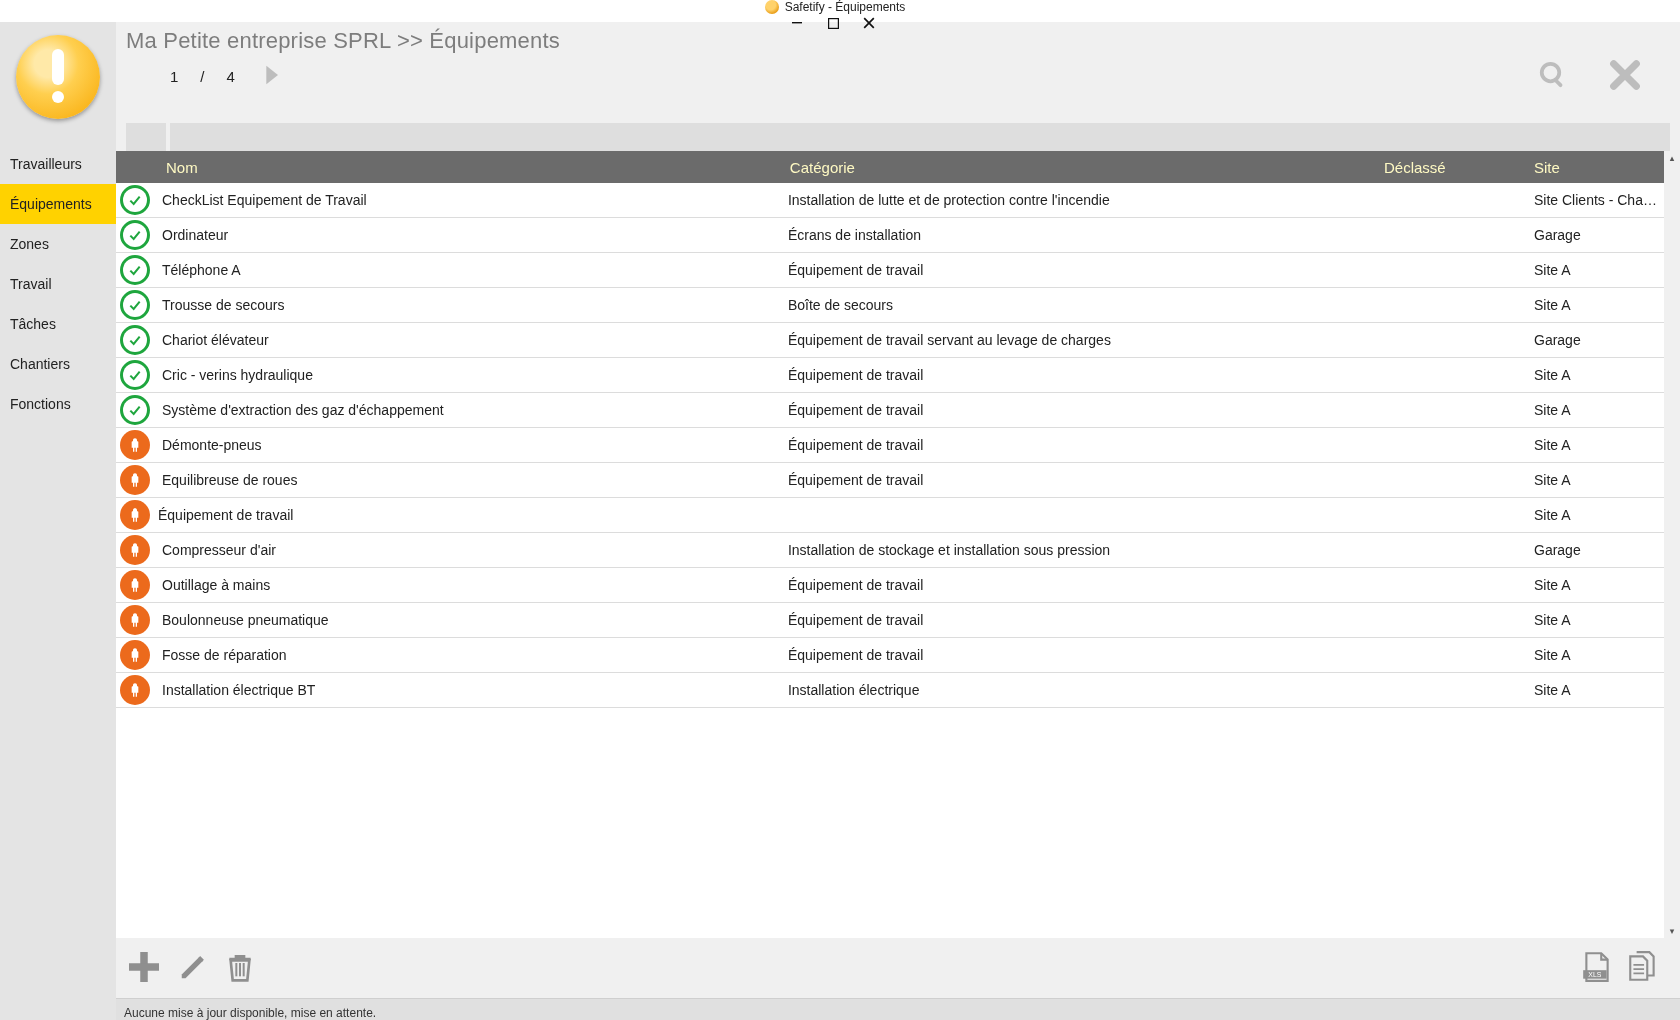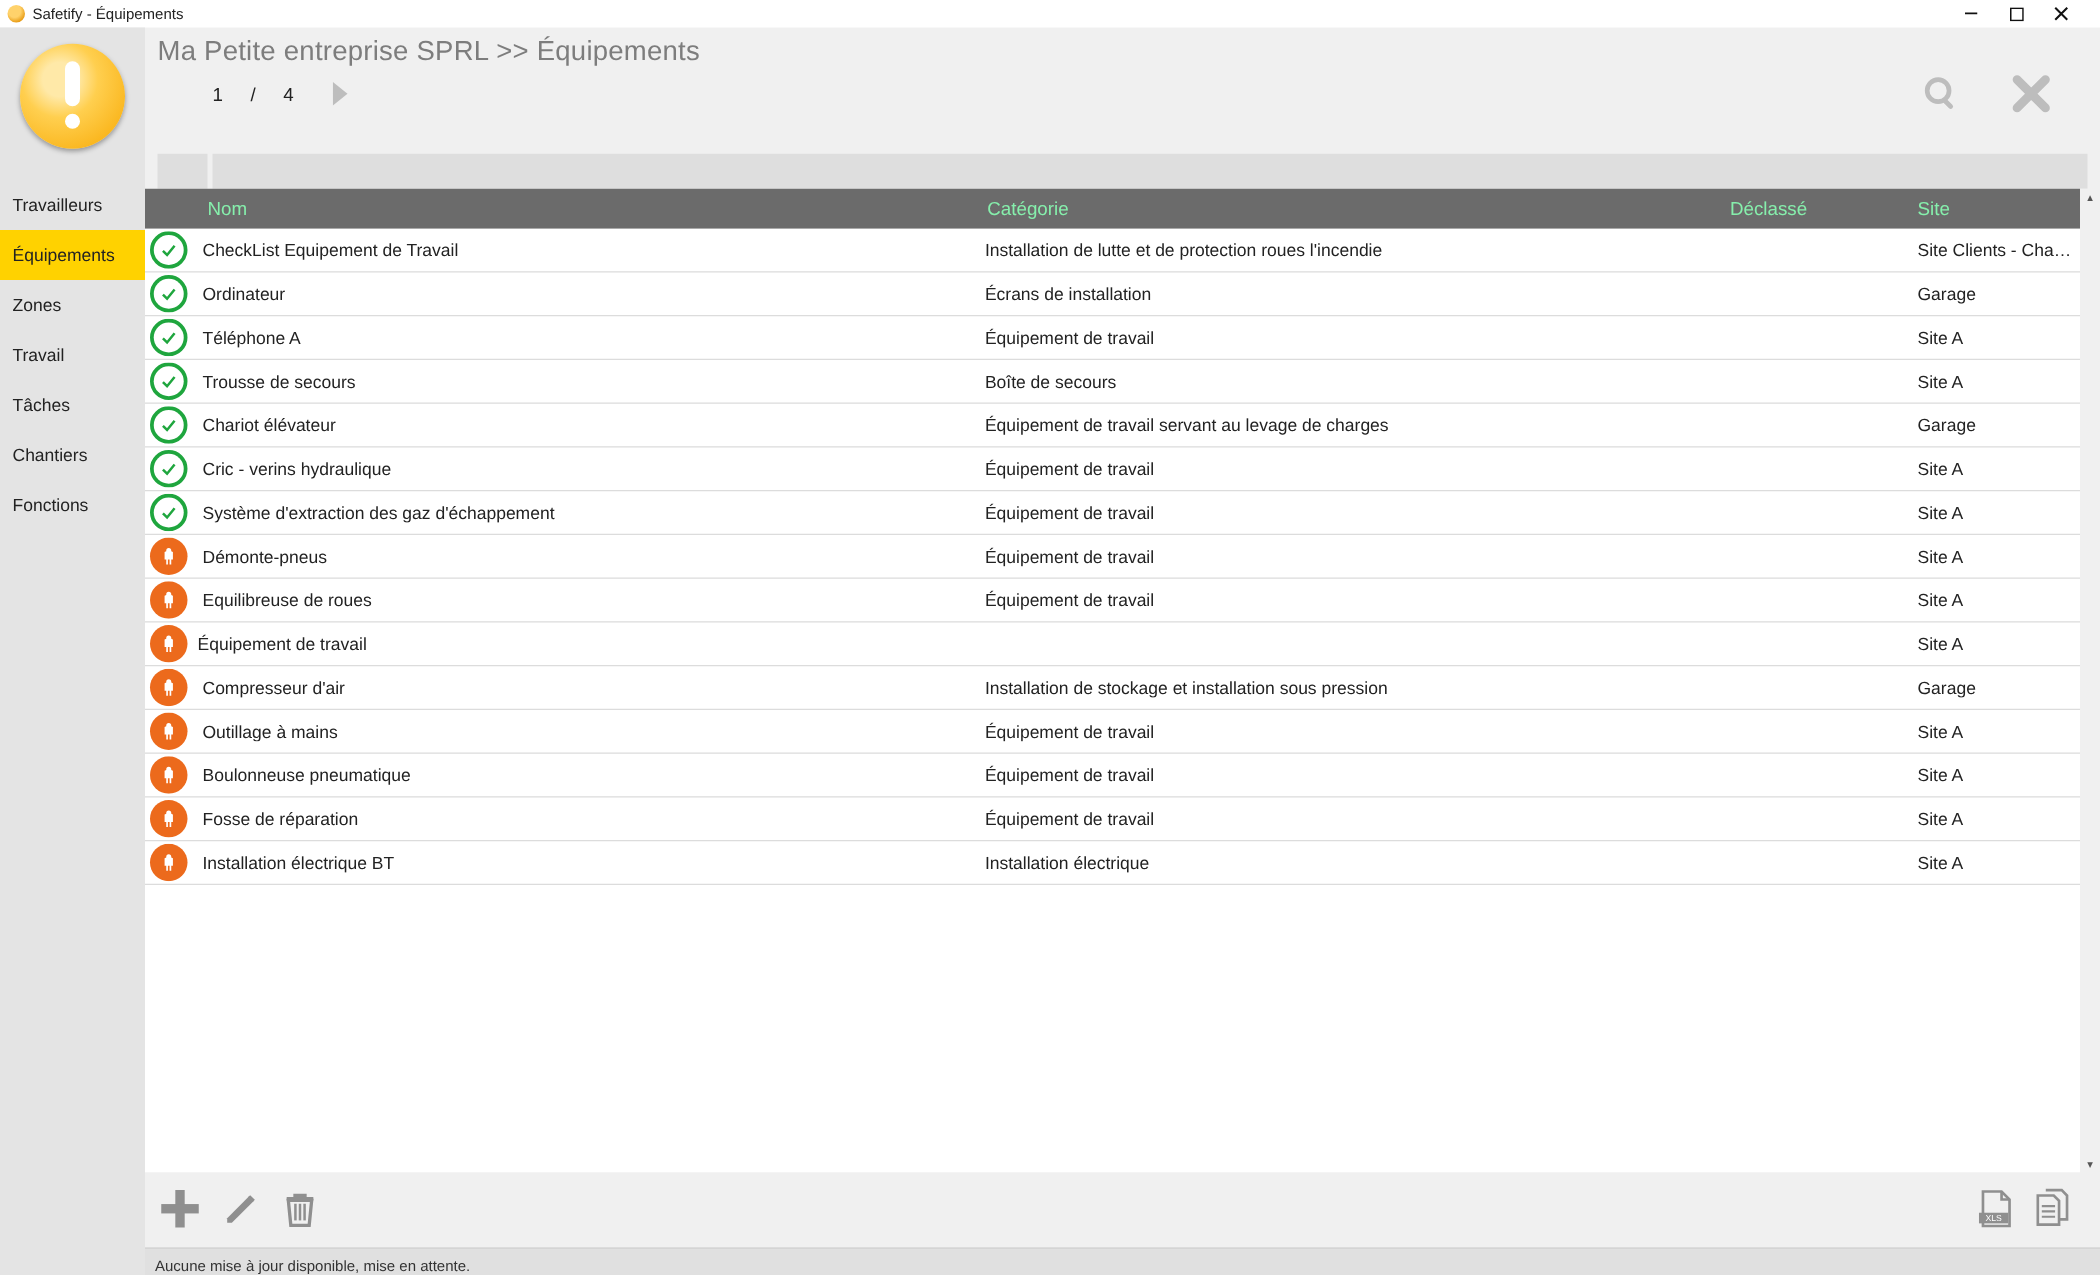--- a/index.html
+++ b/index.html
@@ -1,20 +1,20 @@
 <!DOCTYPE html>
 <html><head>
 <meta charset="utf-8">
 <style>
   * { box-sizing: border-box; }
   html, body { margin: 0; padding: 0; height: 100%; font-family: "Segoe UI", Tahoma, Arial, sans-serif; font-size: 13px; color: #222; background: #fff; }
   .window { width: 1680px; height: 1020px; display: flex; flex-direction: column; background:#f0f0f0; }
 
   
-  .titlebar { height: 22px; background: #fff; display:flex; align-items:center; justify-content:space-between; padding: 0 16px 0 6px; font-size:12px; }
+  .titlebar { height: 22px; background: #fff; display:flex; align-items:center; justify-content:space-between; padding: 0 16px 0 6px; font-size:12px;flex-direction:column; }
   .titlebar-left { display:flex; align-items:center; gap:6px; }
   .titlebar-icon { width:14px; height:14px; border-radius:50%; background: radial-gradient(circle at 40% 35%, #ffd26b 0 40%, #e79a12 75%); display:flex; align-items:center; justify-content:center; font-size:10px; color:#fff; font-weight:bold;}
   .win-btns { display:flex; gap:14px; align-items:center; margin-right:4px; }
   .win-btn { width:22px; height:18px; display:flex; align-items:center; justify-content:center; font-family: "Segoe UI Symbol", sans-serif; font-size:11px; color:#111; cursor:default; }
   .win-btn.close { font-size:14px; }
 
   
   .body { flex:1; display:flex; min-height:0; }
 
   
@@ -41,21 +41,21 @@
   .header-actions svg { fill:#bdbdbd; }
 
   .spacer-bars { margin-top: 28px; display:flex; gap:4px; height:28px; }
   .spacer-bars .bar { background:#dedede; }
   .spacer-bars .bar.small { width:40px; }
   .spacer-bars .bar.big { flex:1; }
 
   
   .table-wrap { flex:1; display:flex; min-height:0; }
   .grid { flex:1; display:flex; flex-direction:column; min-height:0; }
-  .thead { background:#6b6b6b; color:#86efac; display:flex; align-items:center; height:32px; font-size:15px; }
+  .thead { background:#6b6b6b; color:#fef9c3; display:flex; align-items:center; height:32px; font-size:15px; }
   .col-status { width:42px; }
   .col-name { flex: 1.05; padding-left: 8px; }
   .col-cat  { flex: 1.00; }
   .col-decl { width: 150px; }
   .col-site { width: 130px; }
 
   .tbody { flex:1; overflow:hidden; background:#fff; }
   .row { display:flex; align-items:center; height:35px; border-bottom:1px solid #dcdcdc; font-size:14px; color:#222; }
   .row .cell { overflow:hidden; white-space:nowrap; text-overflow:ellipsis; }
   .row .col-name { padding-left: 4px; }
@@ -185,21 +185,21 @@
                 <div class="cell col-status">
                   <div class="status-ico ok">
                     <div class="inner">
                       <svg viewBox="0 0 24 24">
                         <polyline points="5,13 10,18 19,7"></polyline>
                       </svg>
                     </div>
                   </div>
                 </div>
                 <div class="cell col-name">CheckList Equipement de Travail</div>
-                <div class="cell col-cat">Installation de lutte et de protection roues l'incendie</div>
+                <div class="cell col-cat">Installation de lutte et de protection contre l'incendie</div>
                 <div class="cell col-decl"></div>
                 <div class="cell col-site">Site Clients - Chantier</div>
               </div>
               <div class="row">
                 <div class="cell col-status">
                   <div class="status-ico ok">
                     <div class="inner">
                       <svg viewBox="0 0 24 24">
                         <polyline points="5,13 10,18 19,7"></polyline>
                       </svg>

